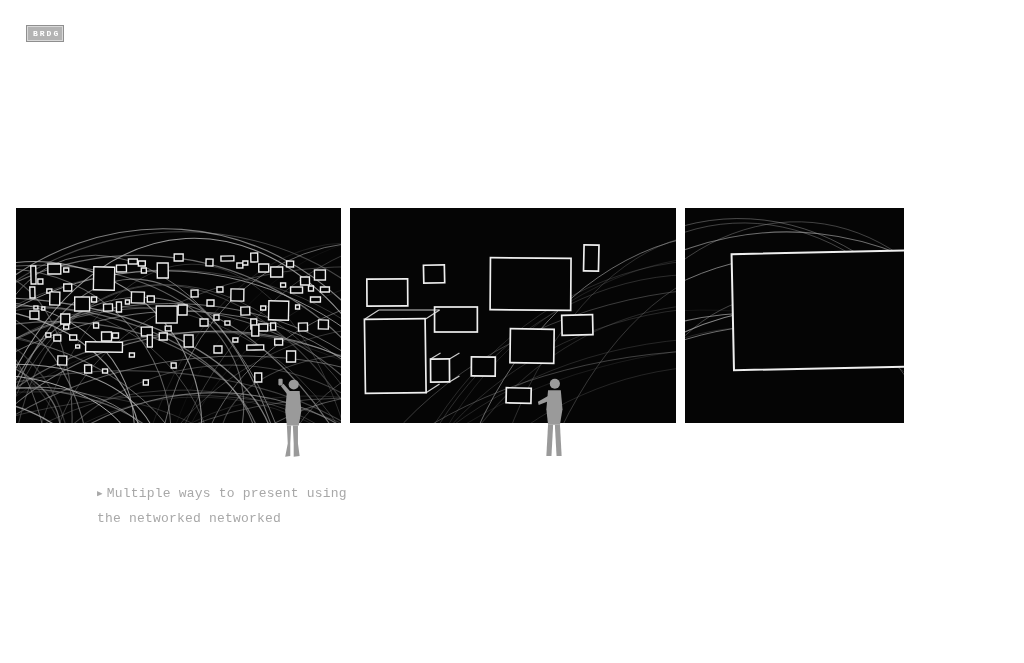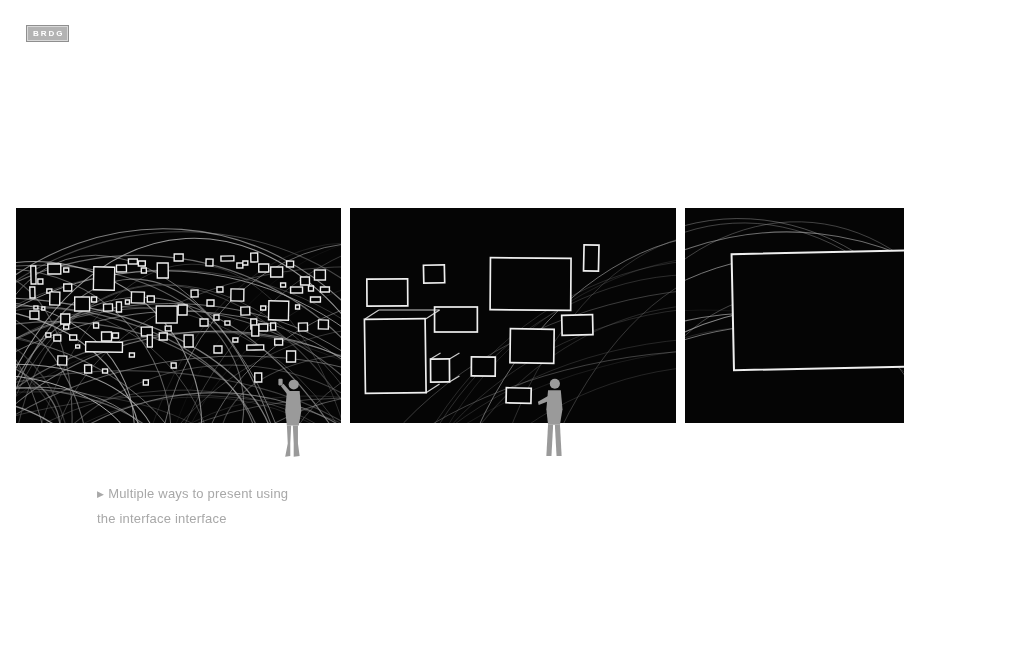--- a/index.html
+++ b/index.html
@@ -1,18 +1,18 @@
 <!DOCTYPE html>
 <html style="--page-bg: #ffffff; --panel-bg: #050505; --caption-text: #a8a8a8; --logo-bg: #b3b3b3; --logo-border: #8f8f8f; --logo-text: #ffffff;"><head>
 <meta charset="utf-8">
 <style>
   html,body{margin:0;padding:0;background:#ffffff;}
   .page{
     position:relative;width:904px;height:663px;background:var(--page-bg,#fff);
-    font-family:Liberation Sans, sans-serif;overflow:hidden;
+    font-family:Liberation Mono, monospace;overflow:hidden;
   }
   .logo{
     position:absolute;left:26px;top:25px;
     font-size:8px;font-weight:bold;letter-spacing:2px;
     padding:3px 3px 3px 6px;
     color:var(--logo-text,#fff);
     background:var(--logo-bg,#b3b3b3);
     border:1px solid var(--logo-border,#8f8f8f);
     box-shadow:inset 0 0 0 1px rgba(255,255,255,.5);
     user-select:none;
@@ -278,15 +278,15 @@
             <polygon points="28,17 40,28 38,31 27,23"></polygon>
             <polygon points="12,55 19,55 17,96 11,96"></polygon>
             <polygon points="21,55 27,55 28,96 22,96"></polygon>
           </g>
         </svg>
       </figure>
     </div>
 
   <div class="caption">
     <div><span class="cap-arrow">▶</span><span>Multiple ways to present using</span></div>
-    <div>the interface interface</div>
+    <div>the networked networked</div>
   </div>
 </div>
 
 </body></html>

